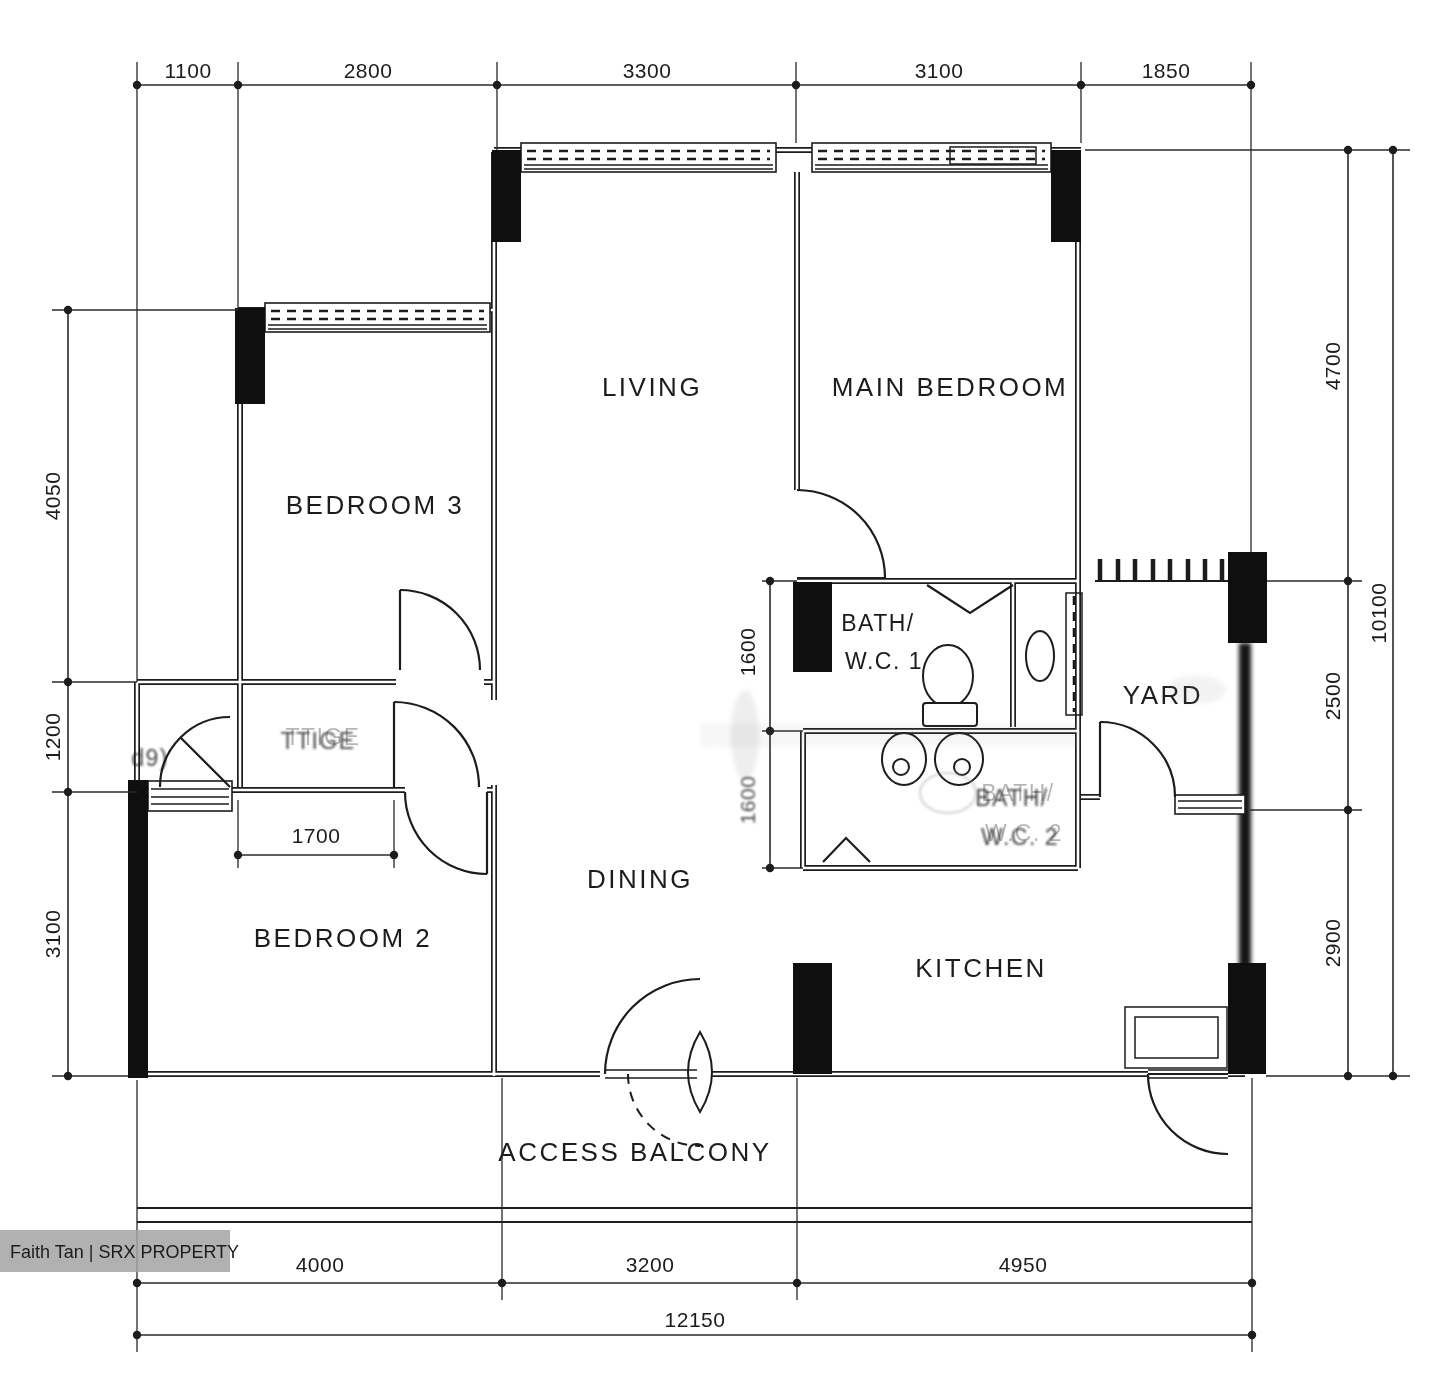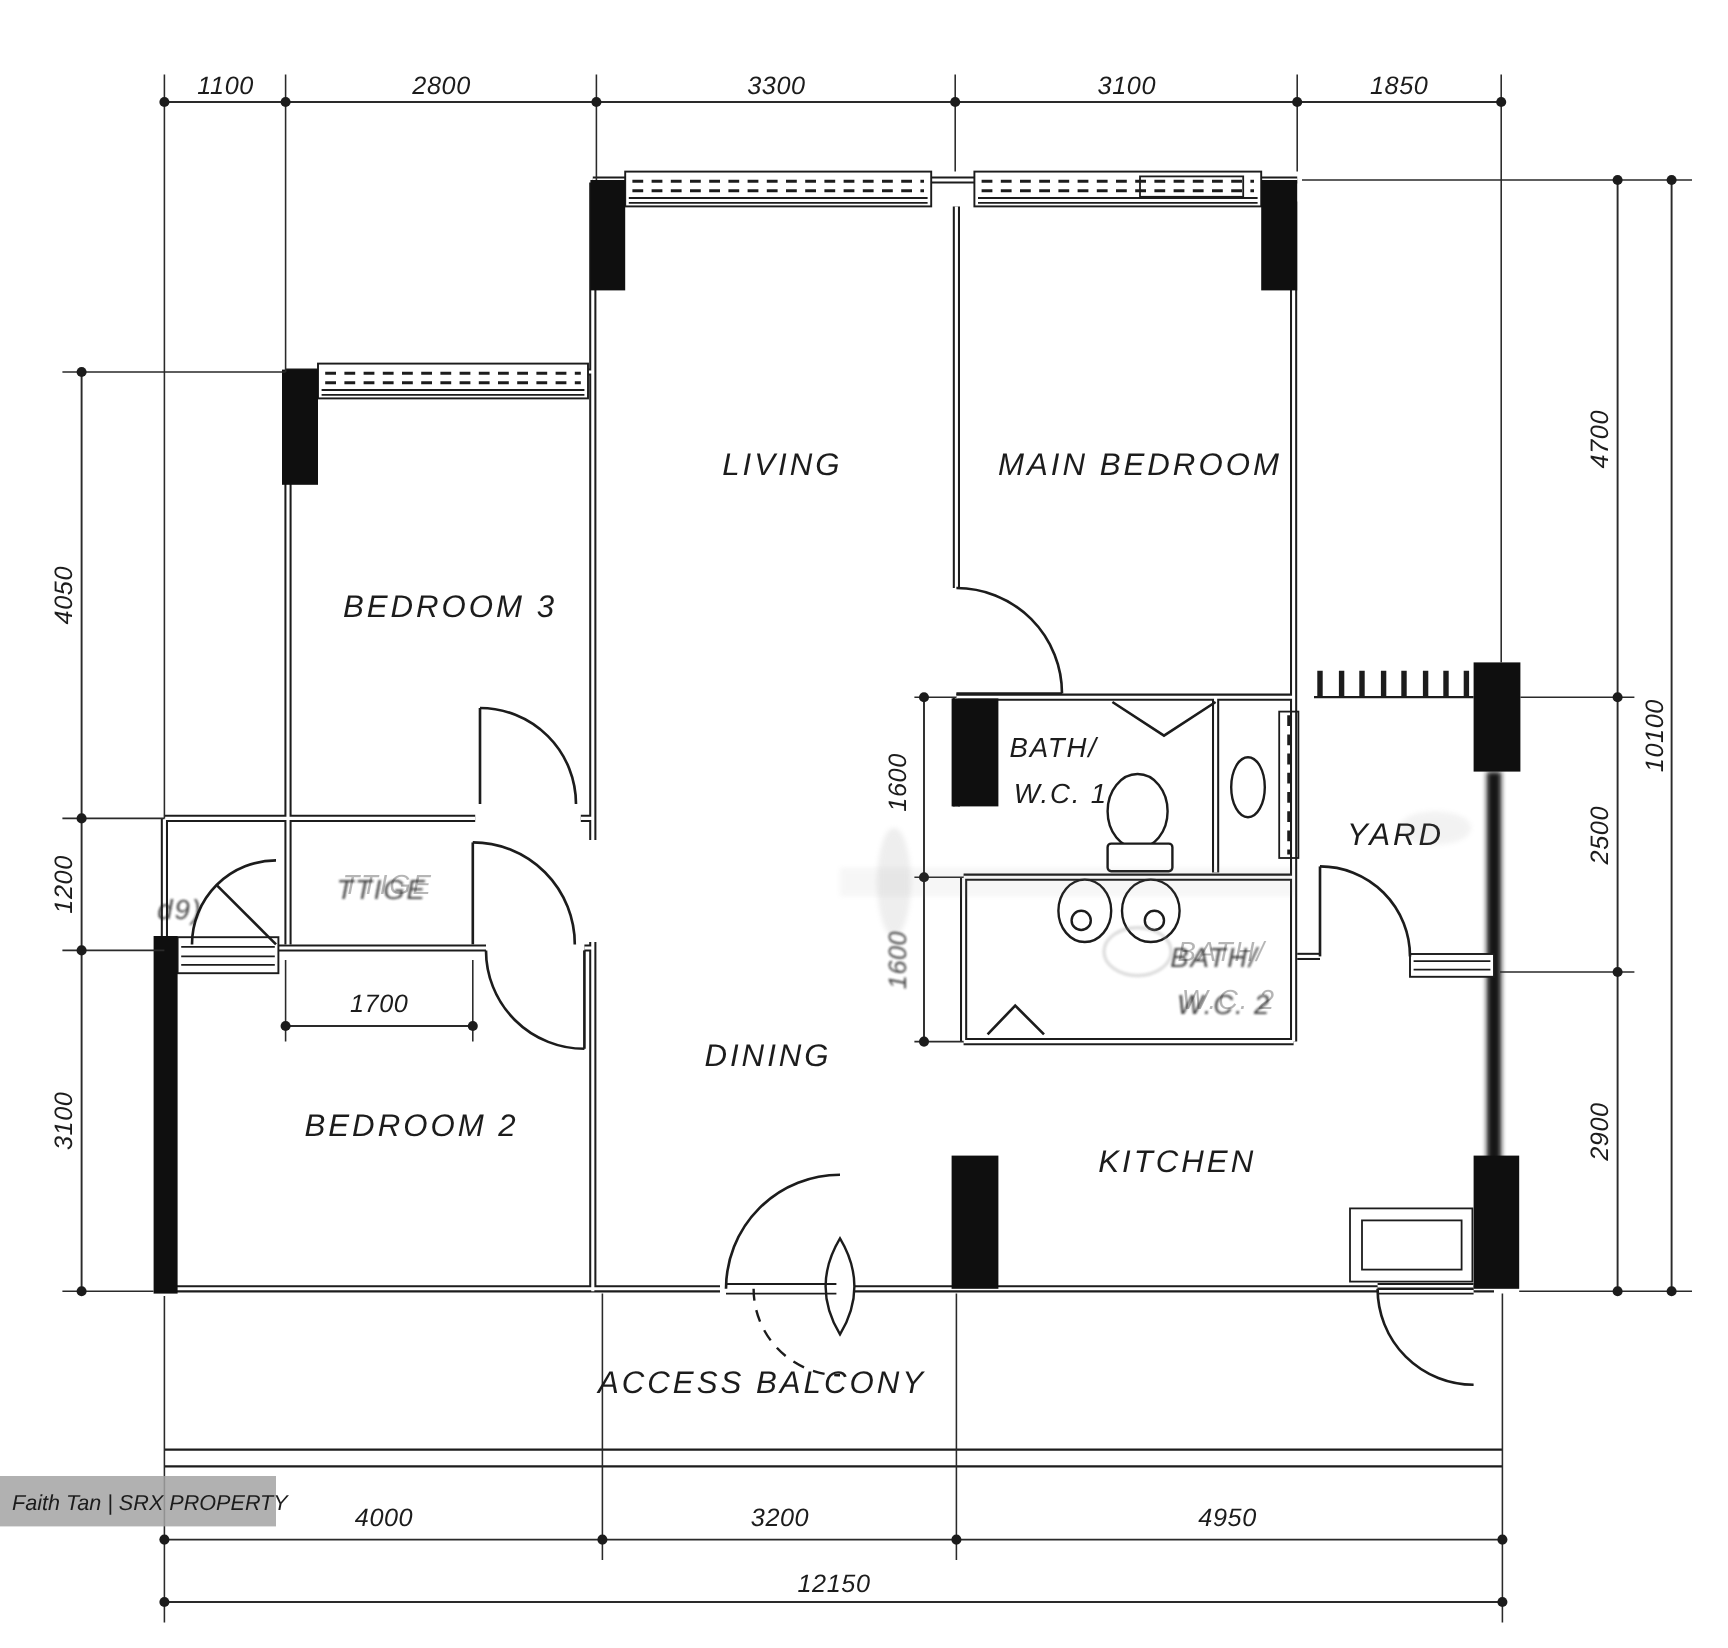--- a/index.html
+++ b/index.html
@@ -1,16 +1,16 @@
 <!DOCTYPE html>
 <html><head>
 <meta charset="utf-8">
 <style>
   html,body{margin:0;padding:0;background:#fff;}
-  .page{width:1440px;height:1354px;position:relative;background:#fff;overflow:hidden;font-style:italic;}
+  .page{width:1440px;height:1354px;position:relative;background:#fff;overflow:hidden;}
   svg{display:block;}
   svg text{font-family:"Liberation Sans","DejaVu Sans",sans-serif;fill:#1c1c1c;}
   .room{font-size:26px;letter-spacing:2.5px;}
   .room-sm{font-size:23px;letter-spacing:1.5px;}
   .dim{font-size:21px;letter-spacing:0.5px;}
   .ghost{opacity:.8;}
   .ghost2{opacity:.32;}
   .wallO{stroke:#1c1c1c;stroke-width:6;fill:none;stroke-linecap:butt;}
   .wallC{stroke:#ffffff;stroke-width:2.6;fill:none;stroke-linecap:butt;}
   .thin{stroke:#1c1c1c;stroke-width:1.8;fill:none;}

